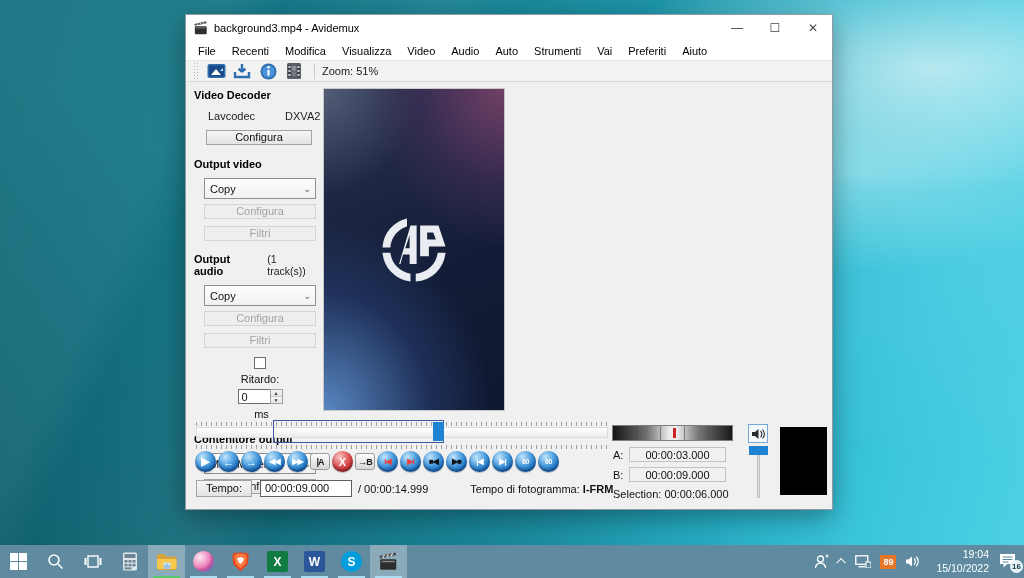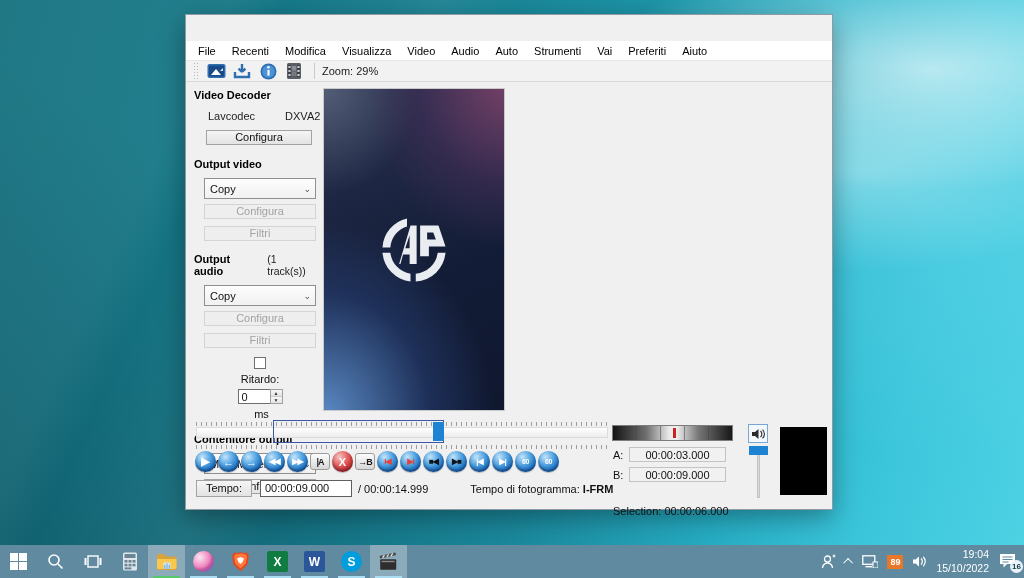--- a/index.html
+++ b/index.html
@@ -118,21 +118,21 @@
   .shuttle { position:absolute; left:426px; top:410px; width:121px; height:16px; border:1px solid #7d7d7d;
     background:
       repeating-linear-gradient(90deg, rgba(0,0,0,0) 0 23px, rgba(70,70,70,.55) 23px 24px),
       linear-gradient(90deg,#141414,#6f6f6f 28%,#e9e9e9 47%,#f1f1f1 53%,#757575 72%,#181818); }
   .shuttle-mark { position:absolute; left:50%; top:2px; width:3px; height:10px; background:#cc2222; }
   .ab-row { position:absolute; display:flex; align-items:center; }
   .ab-row.a { left:427px; top:432px; } .ab-row.b { left:427px; top:452px; }
   .ab-label { width:16px; }
   .ab-field { width:97px; height:15px; background:#f1f1f1; border:1px solid #c3c3c3; text-align:center;
     line-height:14px; }
-  .sel-row { position:absolute; left:427px; top:490px; }
+  .sel-row { position:absolute; left:427px; top:473px; }
   .vol-btn { position:absolute; left:562px; top:409px; width:20px; height:19px; background:#f3f8fd;
     border:1px solid #78a7d6; display:flex; align-items:center; justify-content:center; }
   .vol-groove { position:absolute; left:571px; top:431px; width:3px; height:52px; background:#dcdcdc;
     border:1px solid #c2c2c2; }
   .vol-handle { position:absolute; left:563px; top:431px; width:19px; height:9px; background:#1e83d3; }
   .audio-box { position:absolute; left:594px; top:412px; width:47px; height:68px; background:#000; }
 
   
   .taskbar { position:absolute; left:0; bottom:0; width:1024px; height:33px; background:#5f8aa0;
     display:flex; align-items:stretch; }
@@ -142,34 +142,48 @@
   .tb-cell .underline { position:absolute; bottom:0; left:5px; right:5px; height:2px; background:#aadcf2; }
   .underline.green { background:#58c96b; }
   .tile { width:21px; height:21px; border-radius:2px; display:flex; align-items:center; justify-content:center;
     color:#fff; font-weight:bold; font-size:12px; }
   .tray { position:absolute; right:4px; top:0; height:33px; display:flex; align-items:center; gap:9px; }
   .tray-icon { display:flex; align-items:center; justify-content:center; }
   .chevron-up { width:7px; height:7px; border-left:1.5px solid #fff; border-top:1.5px solid #fff;
     transform:rotate(45deg) translateY(2px); }
   .badge-89 { min-width:16px; height:14px; background:#e8772a; color:#fff; font-size:9px; font-weight:bold;
     display:flex; align-items:center; justify-content:center; padding:0 2px; }
-  .clock { color:#fff; font-size:10.5px; text-align:right; line-height:1.25; }
+  .clock { color:#fff; font-size:10.5px; text-align:right; line-height:1.25;margin-left:7px; }
   .notif { position:relative; width:22px; height:20px; }
   .notif-badge { position:absolute; right:-3px; bottom:-1px; width:13px; height:13px; border-radius:50%;
     background:#eaf4f9; color:#17404f; font-size:8px; font-weight:bold; display:flex; align-items:center;
     justify-content:center; }
 </style>
 </head>
 <body>
 
 <div id="screen">
   <div class="desktop"></div>
 
   <div class="window">
 
+    <div class="titlebar">
+      <svg width="14" height="14" viewBox="0 0 16 16">
+        <path d="M1 5.5 L14.5 2.5 L13.8 0.4 L0.4 3.4 Z" fill="#4a4a4a"></path>
+        <rect x="1" y="6" width="13.5" height="9" rx="1" fill="#303030"></rect>
+        <path d="M3 4.9 L4.6 2.7 M6.5 4.2 L8.1 2 M10 3.4 L11.6 1.2" stroke="#e8e8e8" stroke-width="1"></path>
+        <rect x="2.2" y="7.2" width="11" height="1.2" fill="#777"></rect>
+      </svg>
+      <span class="title-text">background3.mp4 - Avidemux</span>
+      <div class="win-controls">
+        <div class="win-btn">—</div>
+        <div class="win-btn">☐</div>
+        <div class="win-btn">✕</div>
+      </div>
+    </div>
 
     <div class="menubar">
         <span class="menu-item">File</span>
         <span class="menu-item">Recenti</span>
         <span class="menu-item">Modifica</span>
         <span class="menu-item">Visualizza</span>
         <span class="menu-item">Video</span>
         <span class="menu-item">Audio</span>
         <span class="menu-item">Auto</span>
         <span class="menu-item">Strumenti</span>
@@ -211,21 +225,21 @@
             <rect x="2.4" y="8" width="2.2" height="2" fill="#c9ccd1"></rect>
             <rect x="2.4" y="12" width="2.2" height="2" fill="#c9ccd1"></rect>
           <rect x="11.4" y="4" width="2.2" height="2" fill="#c9ccd1"></rect>
             <rect x="11.4" y="8" width="2.2" height="2" fill="#c9ccd1"></rect>
             <rect x="11.4" y="12" width="2.2" height="2" fill="#c9ccd1"></rect>
           <rect x="5.8" y="4" width="4.4" height="4.5" fill="#8b9097"></rect>
           <rect x="5.8" y="9.5" width="4.4" height="4.5" fill="#757a81"></rect>
         </svg>
       </div>
       <div class="tb-sep"></div>
-      <span class="zoom-label">Zoom: 29%</span>
+      <span class="zoom-label">Zoom: 51%</span>
     </div>
 
     <div class="left-panel">
       <div class="sec-title">Video Decoder</div>
       <div class="codec-row">
         <span>Lavcodec</span>
         <span>DXVA2</span>
       </div>
       <div class="w-btn">Configura</div>
 

